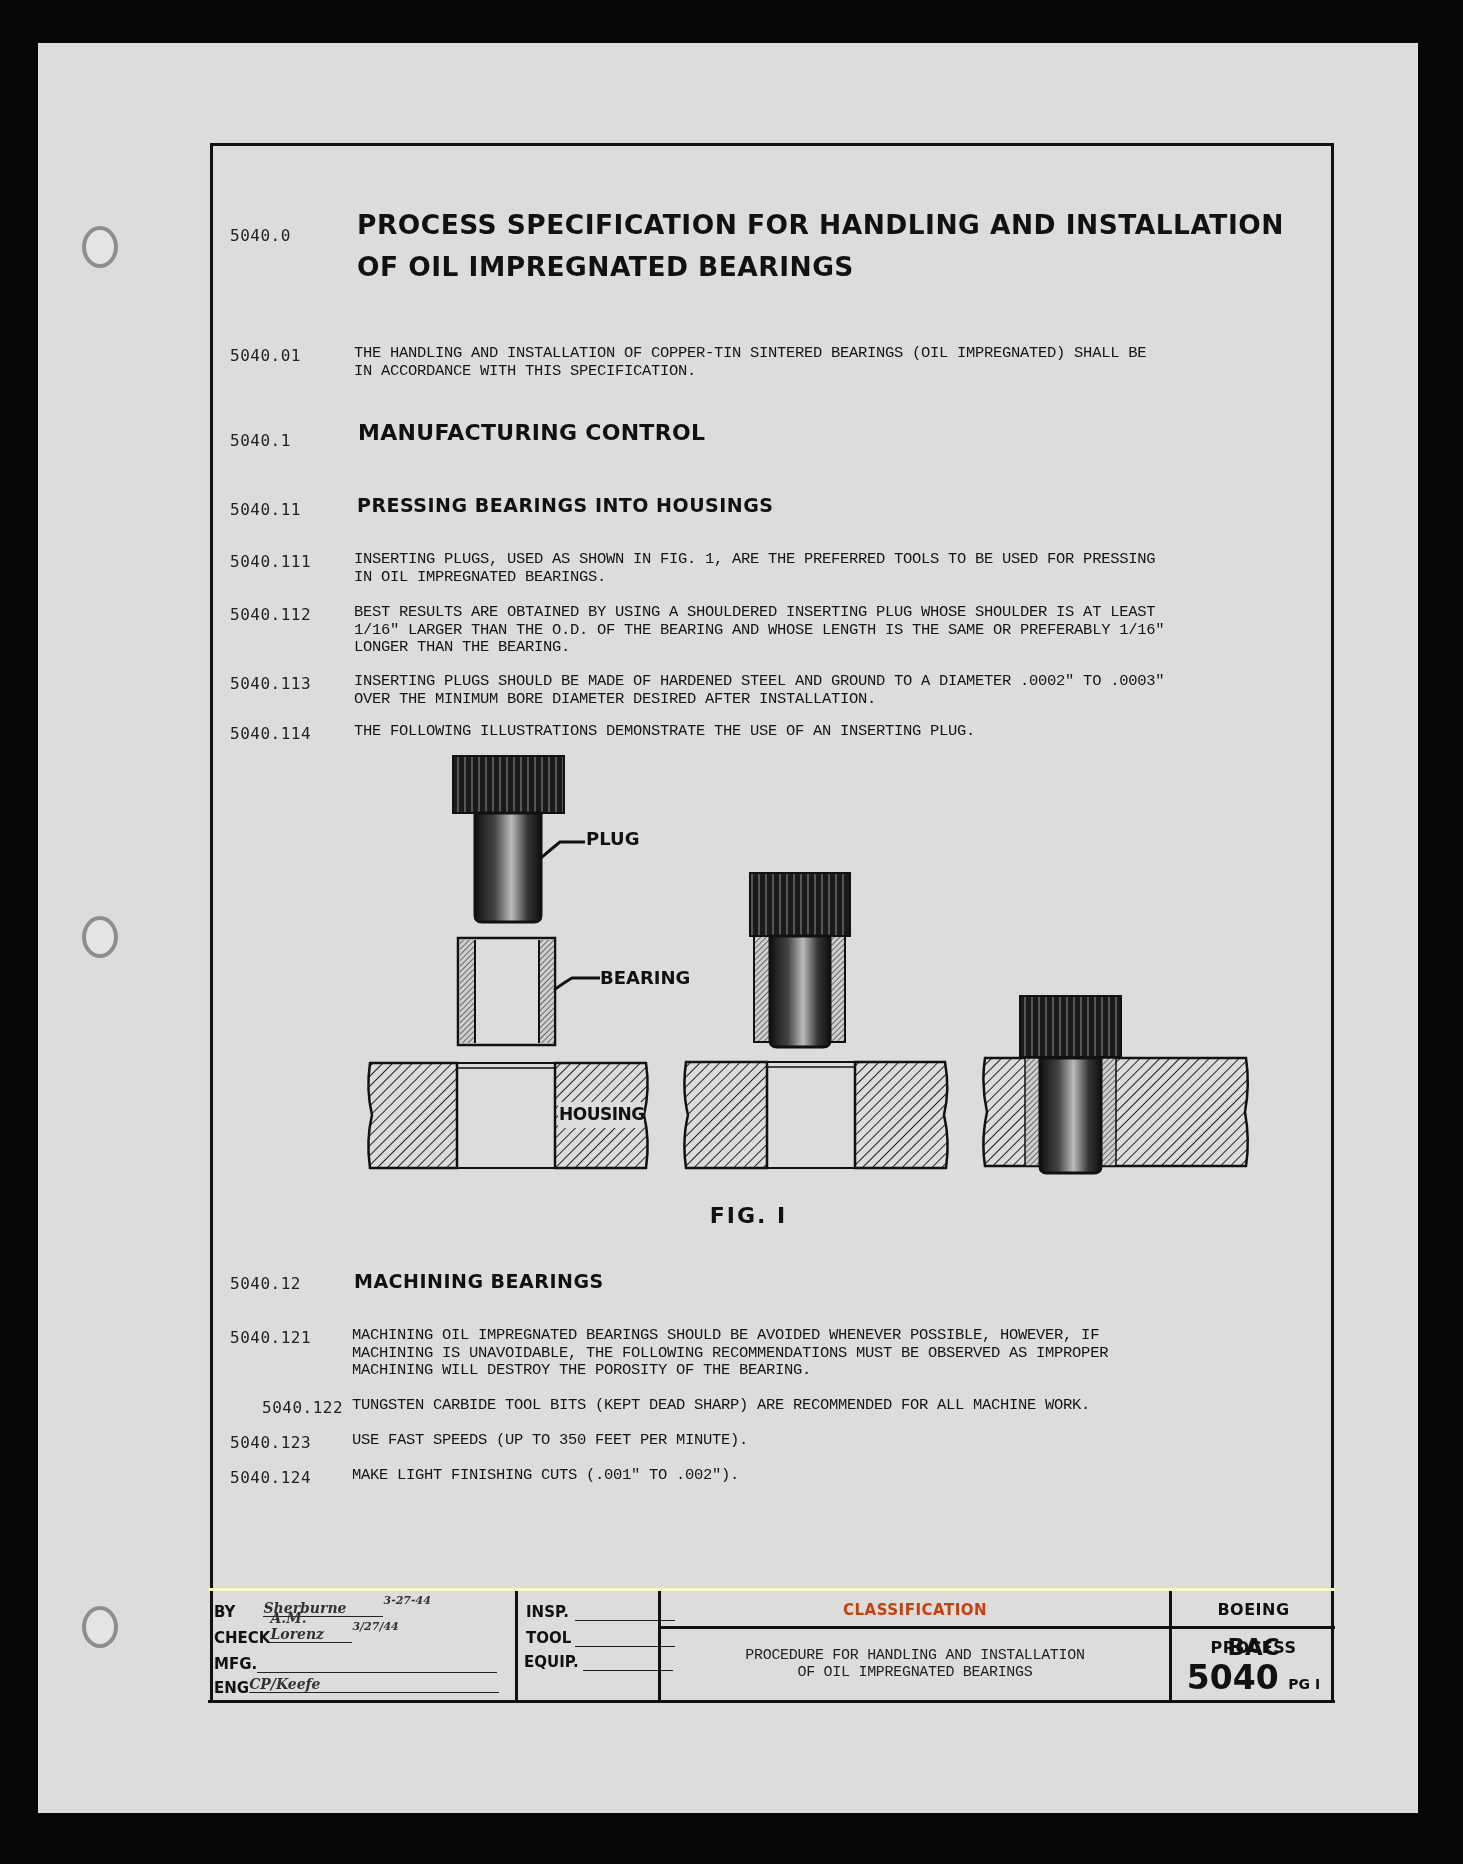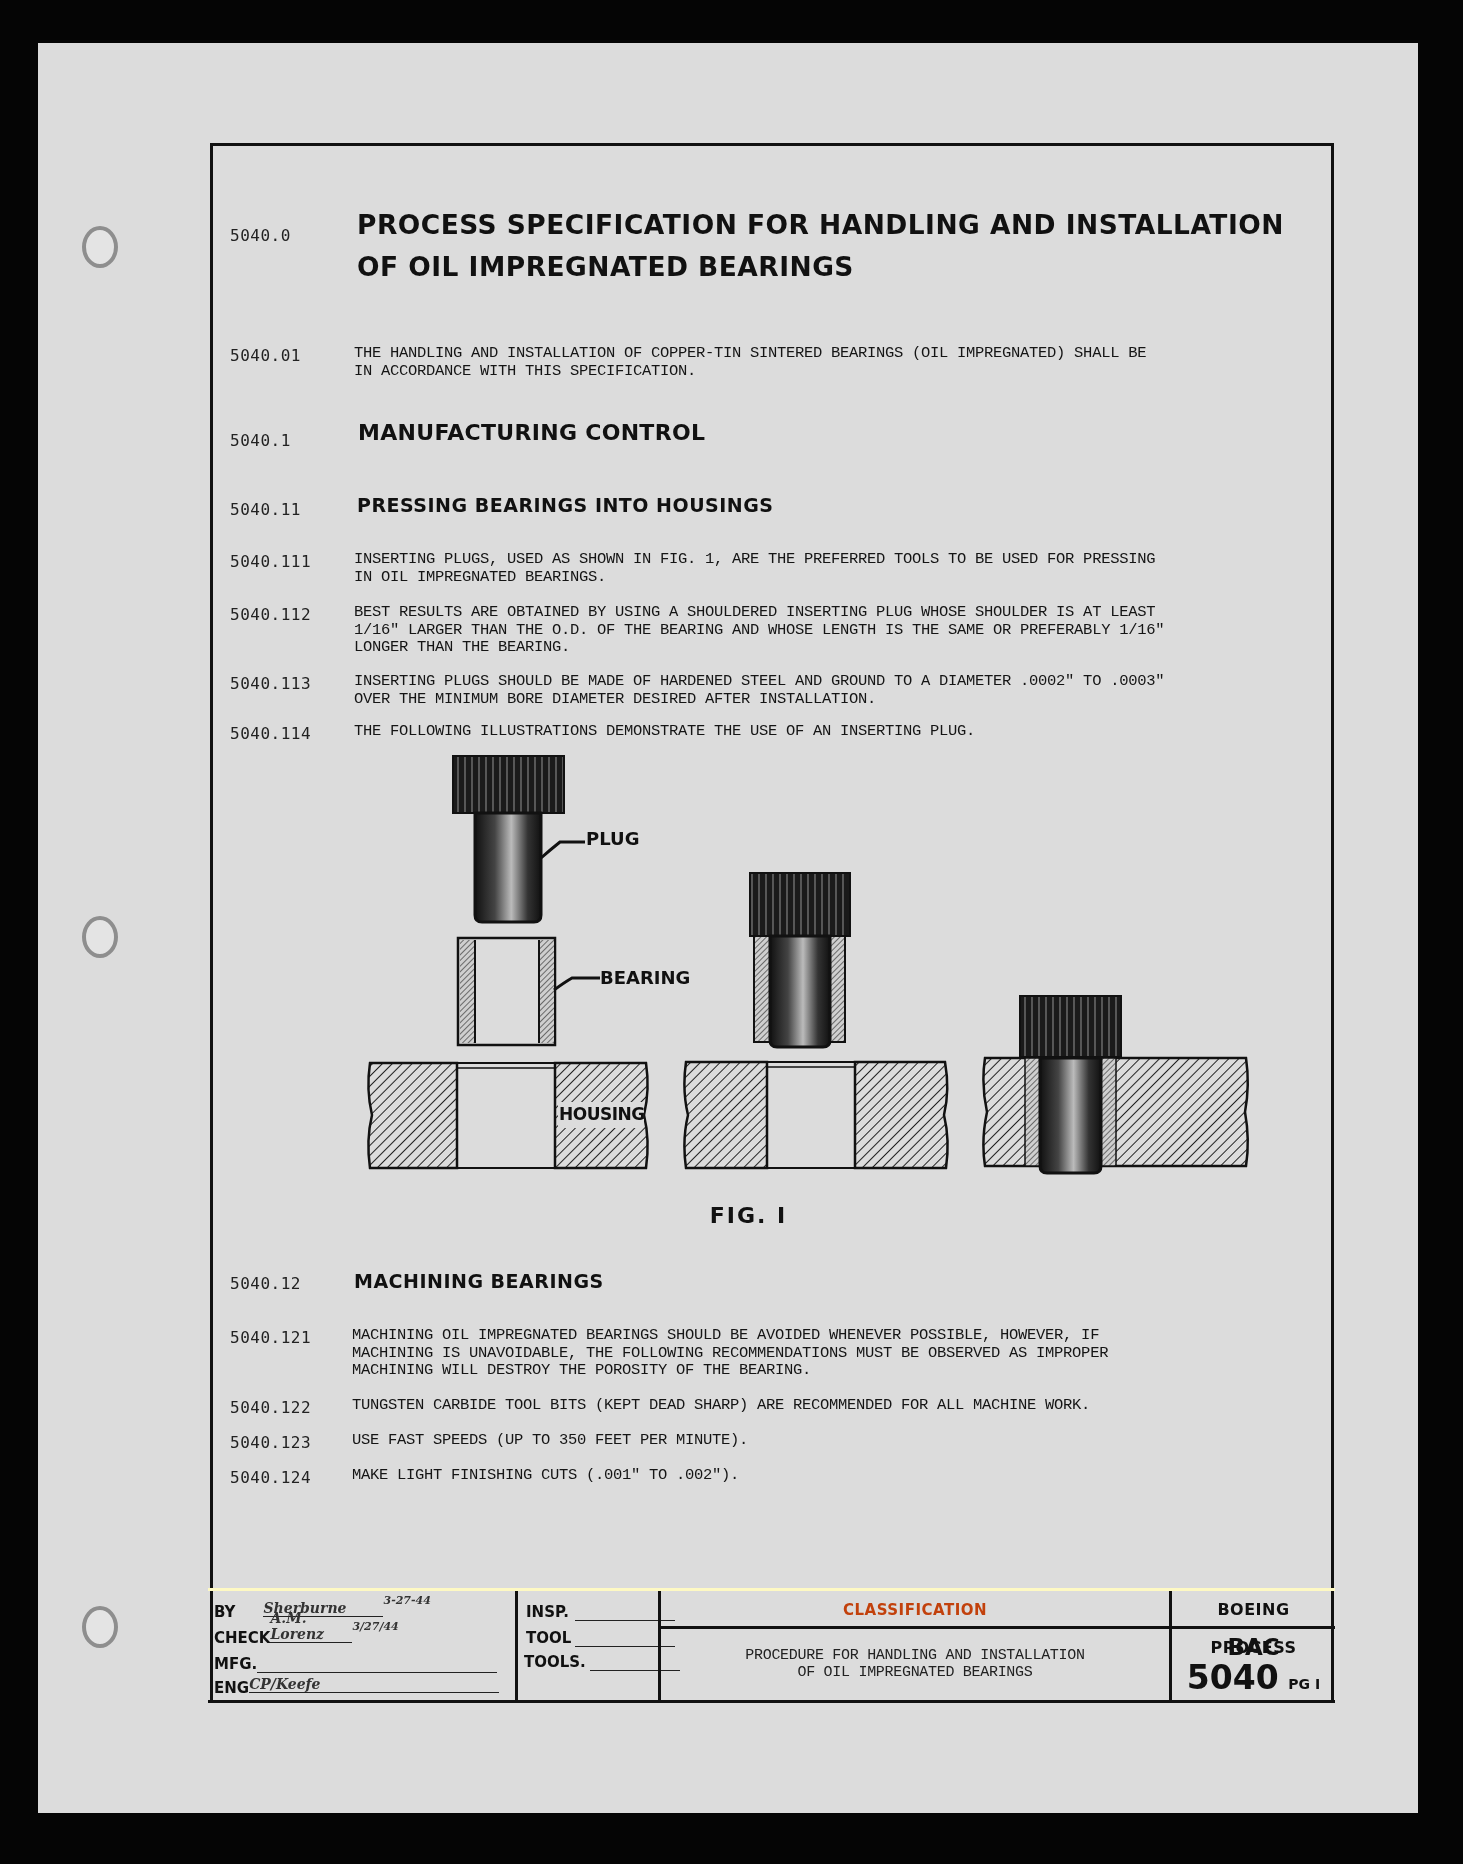--- a/index.html
+++ b/index.html
@@ -197,21 +197,21 @@
 <div class="fig-label">FIG. I</div>
 
 <div class="num" style="top:1274px;">5040.12</div>
 <div class="h-sub" style="left:354px; top:1270px;">MACHINING BEARINGS</div>
 
 <div class="num" style="top:1328px;">5040.121</div>
 <div class="body" style="left:352px; top:1327px;">MACHINING OIL IMPREGNATED BEARINGS SHOULD BE AVOIDED WHENEVER POSSIBLE, HOWEVER, IF
 MACHINING IS UNAVOIDABLE, THE FOLLOWING RECOMMENDATIONS MUST BE OBSERVED AS IMPROPER
 MACHINING WILL DESTROY THE POROSITY OF THE BEARING.</div>
 
-<div class="num" style="top:1398px;">5040.122</div>
+<div class="num" style="top:1398px;margin-left:32px;">5040.122</div>
 <div class="body" style="left:352px; top:1397px;">TUNGSTEN CARBIDE TOOL BITS (KEPT DEAD SHARP) ARE RECOMMENDED FOR ALL MACHINE WORK.</div>
 
 <div class="num" style="top:1433px;">5040.123</div>
 <div class="body" style="left:352px; top:1432px;">USE FAST SPEEDS (UP TO 350 FEET PER MINUTE).</div>
 
 <div class="num" style="top:1468px;">5040.124</div>
 <div class="body" style="left:352px; top:1467px;">MAKE LIGHT FINISHING CUTS (.001" TO .002").</div>
 
 <div class="tb">
 
@@ -239,21 +239,21 @@
   <div class="cell" style="left:310px; top:0; width:0; height:111px;">
     <div class="tb-row" style="top:6px; left:8px;">
       <span>INSP.</span>
       <span style="display:inline-block; width:100px; border-bottom:1.5px solid #222; height:1px; margin-left:6px;"></span>
     </div>
     <div class="tb-row" style="top:32px; left:8px;">
       <span>TOOL</span>
       <span style="display:inline-block; width:100px; border-bottom:1.5px solid #222; height:1px; margin-left:4px;"></span>
     </div>
     <div class="tb-row" style="top:56px; left:6px;">
-      <span>TOOLS.</span>
+      <span>EQUIP.</span>
       <span style="display:inline-block; width:90px; border-bottom:1.5px solid #222; height:1px; margin-left:4px;"></span>
     </div>
   </div>
 
   <div class="cell" style="left:310px; top:0; width:0; height:111px;"></div>
   <div class="cell" style="left:450px; top:0; width:3px; height:111px; background:#111;"></div>
 
   <div class="cell" style="left:453px; top:0; width:508px; height:38px; border-bottom-width:3px;">
     <div class="classify-head">CLASSIFICATION</div>
   </div>

